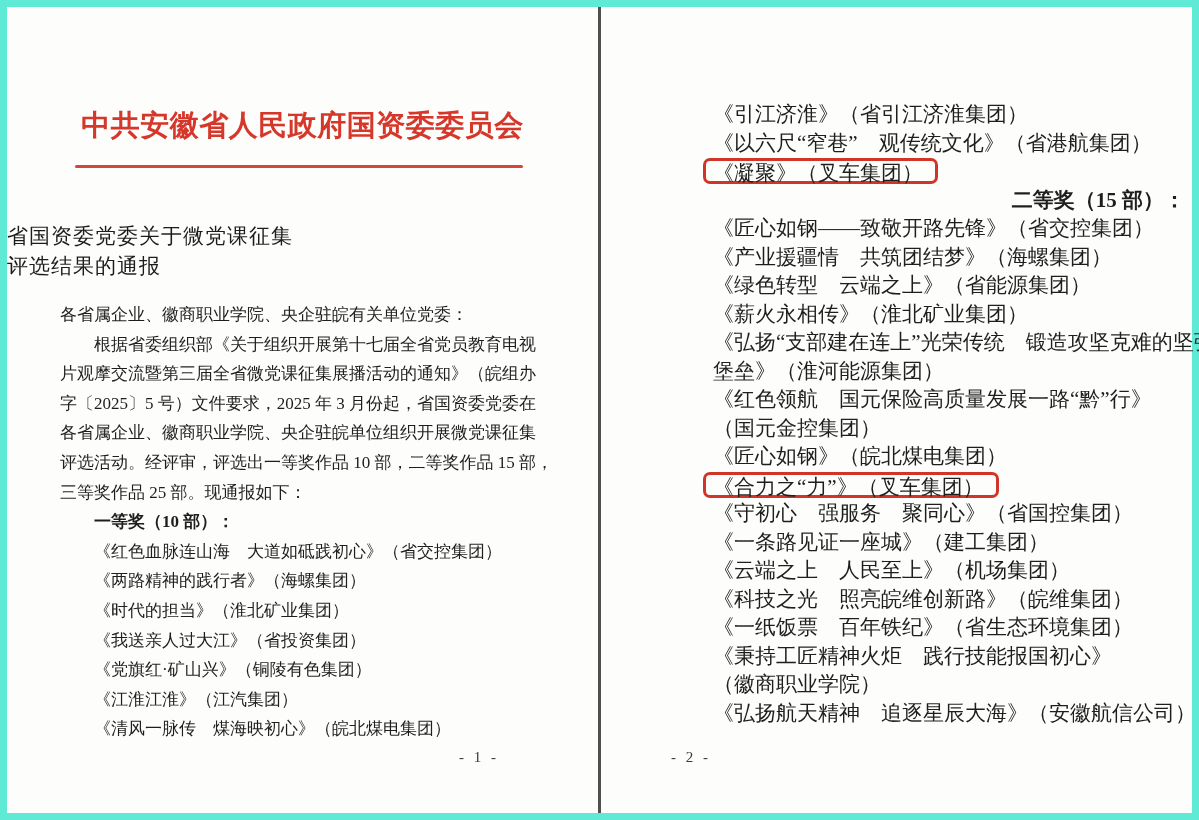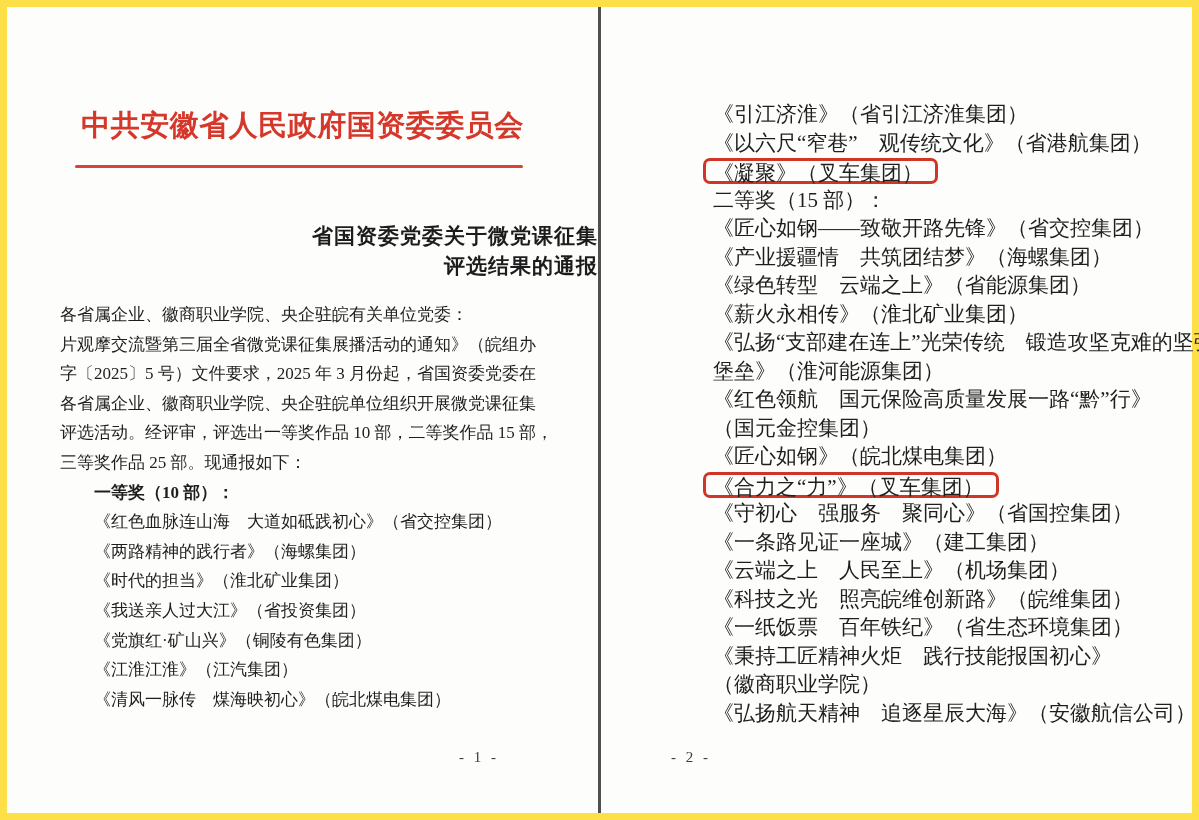--- a/index.html
+++ b/index.html
@@ -1,21 +1,21 @@
 <!DOCTYPE html>
 <html><head>
 <meta charset="utf-8">
 <style>
   * { margin:0; padding:0; box-sizing:border-box; }
   html,body { background:#ffffff; }
   body { font-family:"Liberation Serif","DejaVu Serif",serif; }
 
   .scan {
     position:relative; width:1199px; height:820px;
-    background:#fde047; 
+    background:#5eead4; 
     overflow:hidden;
   }
   .paper {
     position:absolute; left:7px; top:7px; width:1185px; height:806px;
     background:#fdfdfb;
   }
   .page { position:absolute; top:7px; height:806px; }
   .page1 { left:7px;  width:591px; }
   .page2 { left:601px; width:591px; }
   .divider {
@@ -28,33 +28,33 @@
     position:absolute; top:99px; left:0; width:100%;
     text-align:center; font-size:29px; font-weight:bold;
     color:#d5382b; letter-spacing:0.5px; white-space:nowrap;
   }
   .red-rule {
     position:absolute; top:158px; left:68px; width:448px; height:3px;
     background:#d5463a; border-radius:2px;
   }
   .doc-title {
     position:absolute; top:214px; left:0; width:100%;
-    text-align:right; font-size:21px; font-weight:bold;
+    text-align:left; font-size:21px; font-weight:normal;
     line-height:30px; color:#1c1c1c; letter-spacing:1px;
   }
   .body1 { position:absolute; top:293px; left:53px; width:482px; color:#1e1e1e; }
   .bline { height:29.6px; line-height:29.6px; font-size:17px; white-space:nowrap; }
   .bline.indent  { text-indent:2em; }
   .bline.heading { padding-left:2em; font-weight:bold; }
   .bline.item    { padding-left:2em; }
 
   
   .body2 { position:absolute; top:93px; left:112px; width:472px; color:#1e1e1e; }
   .line2 { height:28.5px; line-height:28.5px; font-size:21px; white-space:nowrap; }
-  .line2.heading { font-weight:normal; }
+  .line2.heading { font-weight:bold;text-align:right; }
 
   .red-box {
     display:inline-block; border:3px solid #d03527; border-radius:7px;
     height:26px; line-height:24px; padding:0 12px 8px 7px;
     margin-left:-10px; vertical-align:middle; position:relative; top:-2px;
     background:transparent;
   }
 
   .pageno {
     position:absolute; font-size:15px; color:#3a3a3a;
@@ -74,20 +74,21 @@
     <div class="letterhead">中共安徽省人民政府国资委委员会</div>
     <div class="red-rule"></div>
 
     <div class="doc-title">
       <div>省国资委党委关于微党课征集</div>
       <div>评选结果的通报</div>
     </div>
 
     <div class="body1">
       <div class="bline">各省属企业、徽商职业学院、央企驻皖有关单位党委：</div>
+      <div class="bline indent">根据省委组织部《关于组织开展第十七届全省党员教育电视</div>
       <div class="bline">片观摩交流暨第三届全省微党课征集展播活动的通知》（皖组办</div>
       <div class="bline">字〔2025〕5 号）文件要求，2025 年 3 月份起，省国资委党委在</div>
       <div class="bline">各省属企业、徽商职业学院、央企驻皖单位组织开展微党课征集</div>
       <div class="bline">评选活动。经评审，评选出一等奖作品 10 部，二等奖作品 15 部，</div>
       <div class="bline">三等奖作品 25 部。现通报如下：</div>
       <div class="bline heading">一等奖（10 部）：</div>
       <div class="bline item">《红色血脉连山海　大道如砥践初心》（省交控集团）</div>
       <div class="bline item">《两路精神的践行者》（海螺集团）</div>
       <div class="bline item">《时代的担当》（淮北矿业集团）</div>
       <div class="bline item">《我送亲人过大江》（省投资集团）</div>

